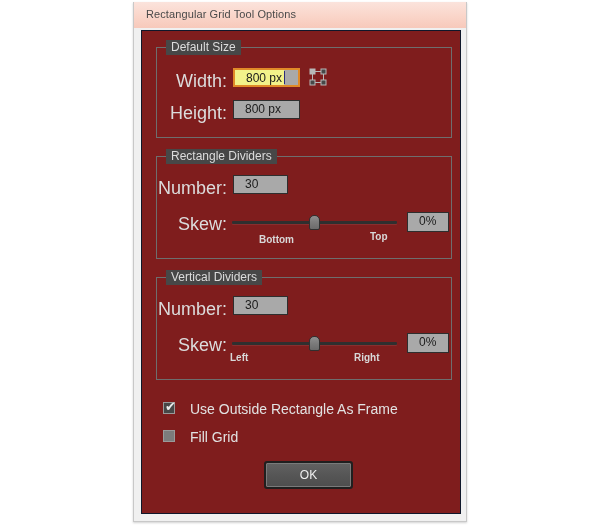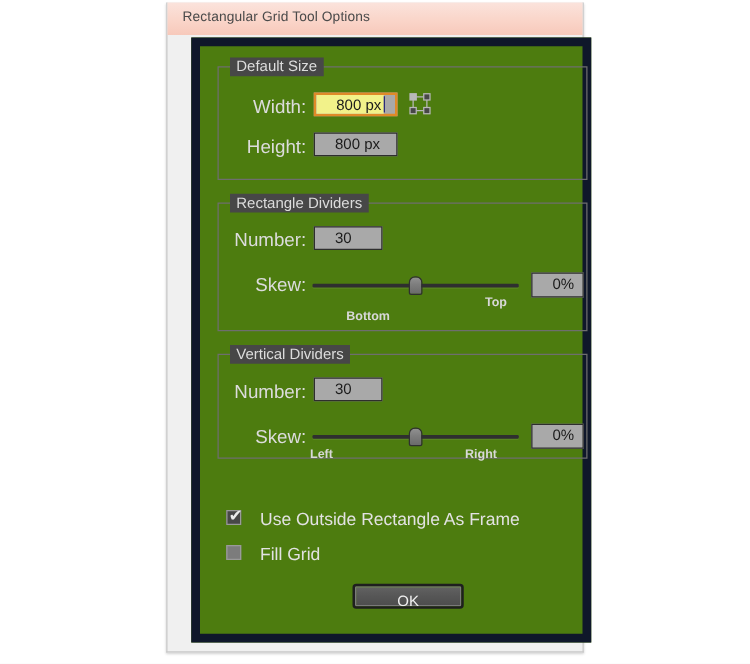--- a/index.html
+++ b/index.html
@@ -44,24 +44,23 @@
     letter-spacing: 0.1px;
     white-space: nowrap;
   }
 
   #dialog-body {
     position: absolute;
     left: 7px;
     top: 28px;
     width: 320px;
     height: 484px;
-    background: #4d7c0f;
-    box-sizing: border-box;
-    border: 7px solid #0f172a;
-    margin-left: 12px;
+    background: #7f1d1d;
+    box-sizing: border-box;
+    border: 1px solid #0f172a;
   }
 
   
   .groupbox {
     position: absolute;
     border: 1px solid #6e6e6e;
     box-sizing: border-box;
   }
   .group-legend {
     position: absolute;
@@ -71,42 +70,42 @@
     padding: 0 5px;
     font-size: 12px;
     color: #dcdcdc;
     white-space: nowrap;
     line-height: 15px;
   }
 
   
   .field-label {
     position: absolute;
-    font-size: 15px;
+    font-size: 18px;
     color: #dcdcdc;
     text-align: right;
     white-space: nowrap;
   }
 
   
   .textfield {
     position: absolute;
     background: #a9a9a9;
     border: 1px solid #2e2e2e;
     box-sizing: border-box;
     height: 19px;
     font-size: 12px;
     color: #1b1b1b;
     line-height: 17px;
     overflow: hidden;
     white-space: nowrap;
   }
   .textfield .val {
     display: inline-block;
-    padding-left: 16px;
+    padding-left: 11px;
     padding-right: 2px;
   }
   .textfield.focused {
     border: 2px solid #e08a28;
     background: #a9a9a9;
   }
   .textfield.focused .val {
     background: #f2f28a;
     color: #1b1b1b;
   }
@@ -184,21 +183,21 @@
     top: 0px;
     font-size: 14px;
     color: #e2e2e2;
     white-space: nowrap;
   }
 
   
   .dlg-button {
     position: absolute;
     width: 85px;
-    height: 16px;
+    height: 24px;
     background: linear-gradient(to bottom, #616161 0%, #565656 50%, #4e4e4e 100%);
     border: 1px solid #2c2c2c;
     box-sizing: border-box;
     font-size: 12px;
     color: #efefef;
     text-align: center;
     line-height: 22px;
     border-radius: 1px;
   }
   .dlg-button.default {
@@ -254,29 +253,29 @@
 
       <div class="textfield" style="left:76px; top:18px; width:55px;">
         <span class="val">30</span>
       </div>
 
       <div class="field-label" style="left:12px; top:57px; width:58px;">Skew:</div>
 
       <div class="slider-track" style="left:75px; top:64px; width:165px;"></div>
       <div class="slider-thumb" style="left:152px; top:58px;"></div>
 
-      <div class="slider-endlabel" style="left:70px; top:85px;padding-left:32px;">Bottom</div>
+      <div class="slider-endlabel" style="left:70px; top:77px;padding-left:32px;">Bottom</div>
       <div class="slider-endlabel" style="left:213px; top:74px;">Top</div>
 
       <div class="textfield" style="left:250px; top:55px; width:42px; height:20px;">
         <span class="val">0%</span>
       </div>
     </div>
 
-    <div class="groupbox" style="left:14px; top:246px; width:296px; height:84px;">
+    <div class="groupbox" style="left:14px; top:246px; width:296px; height:103px;">
       <div class="group-legend">Vertical Dividers</div>
 
       <div class="field-label" style="left:0px; top:21px; width:70px;">Number:</div>
 
       <div class="textfield" style="left:76px; top:18px; width:55px;">
         <span class="val">30</span>
       </div>
 
       <div class="field-label" style="left:12px; top:57px; width:58px;">Skew:</div>
 

